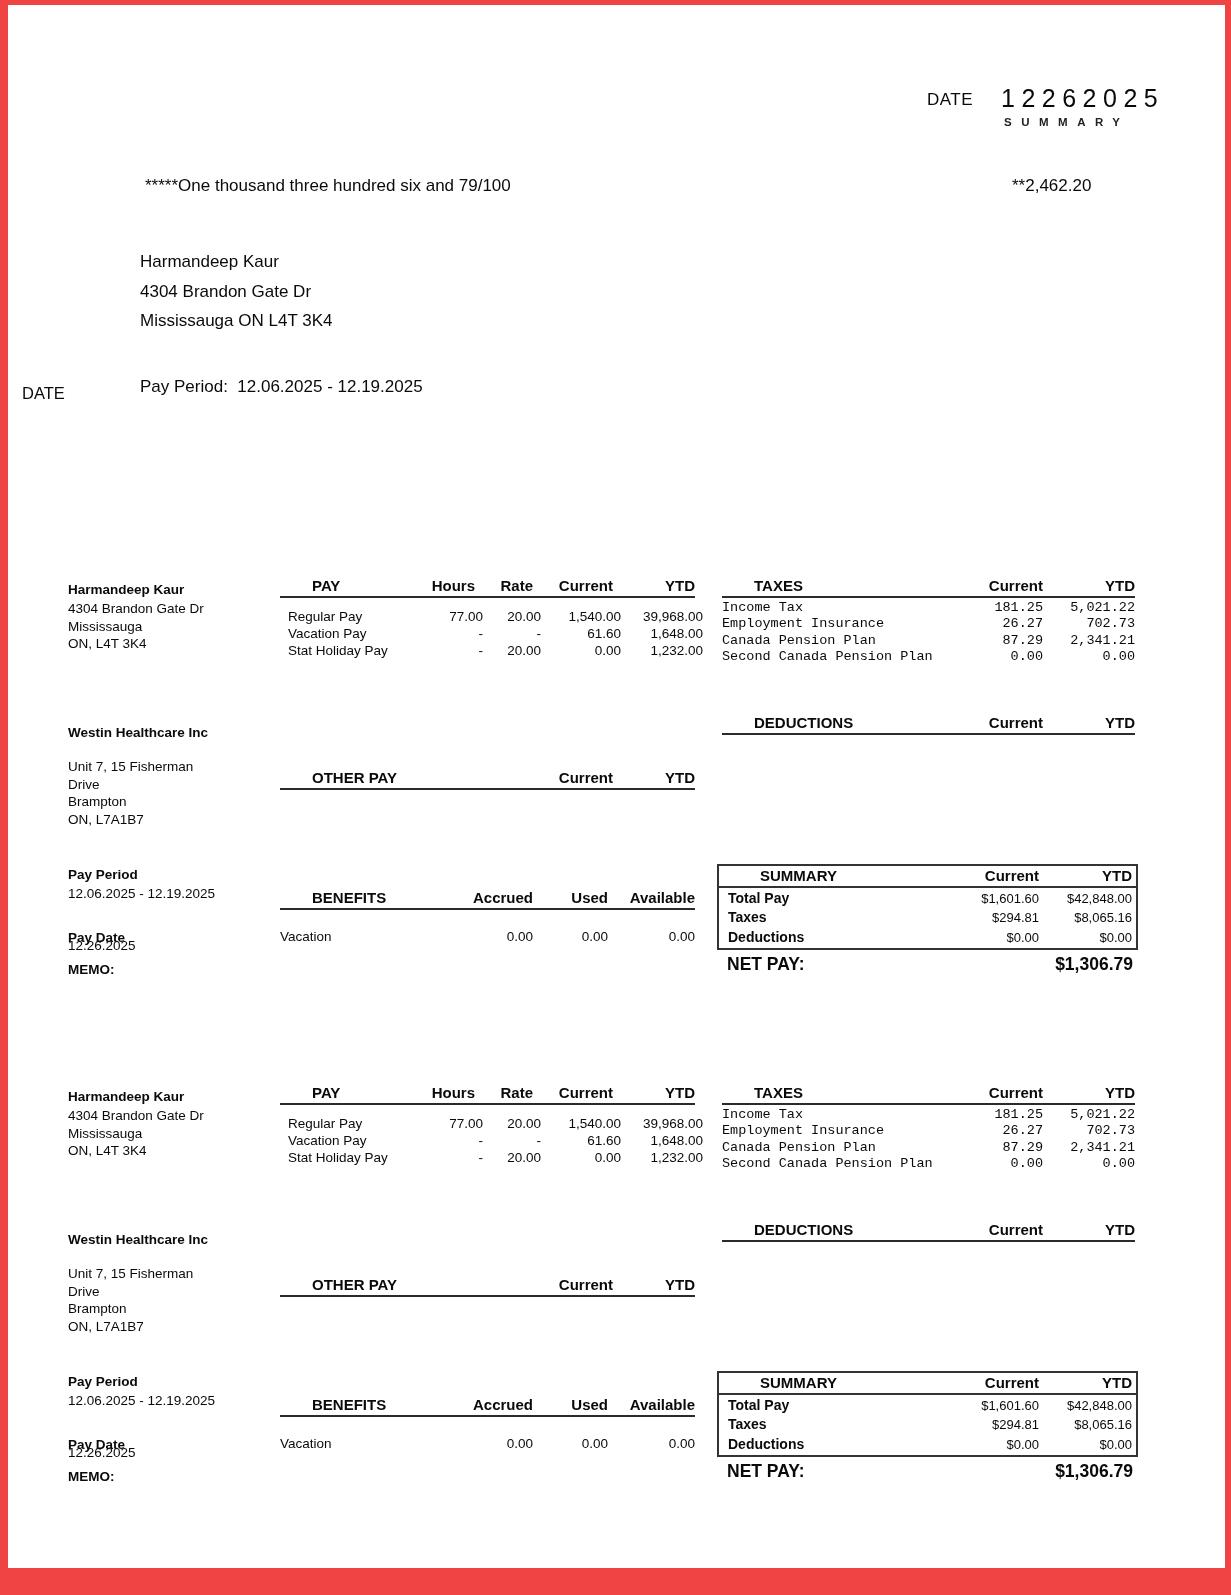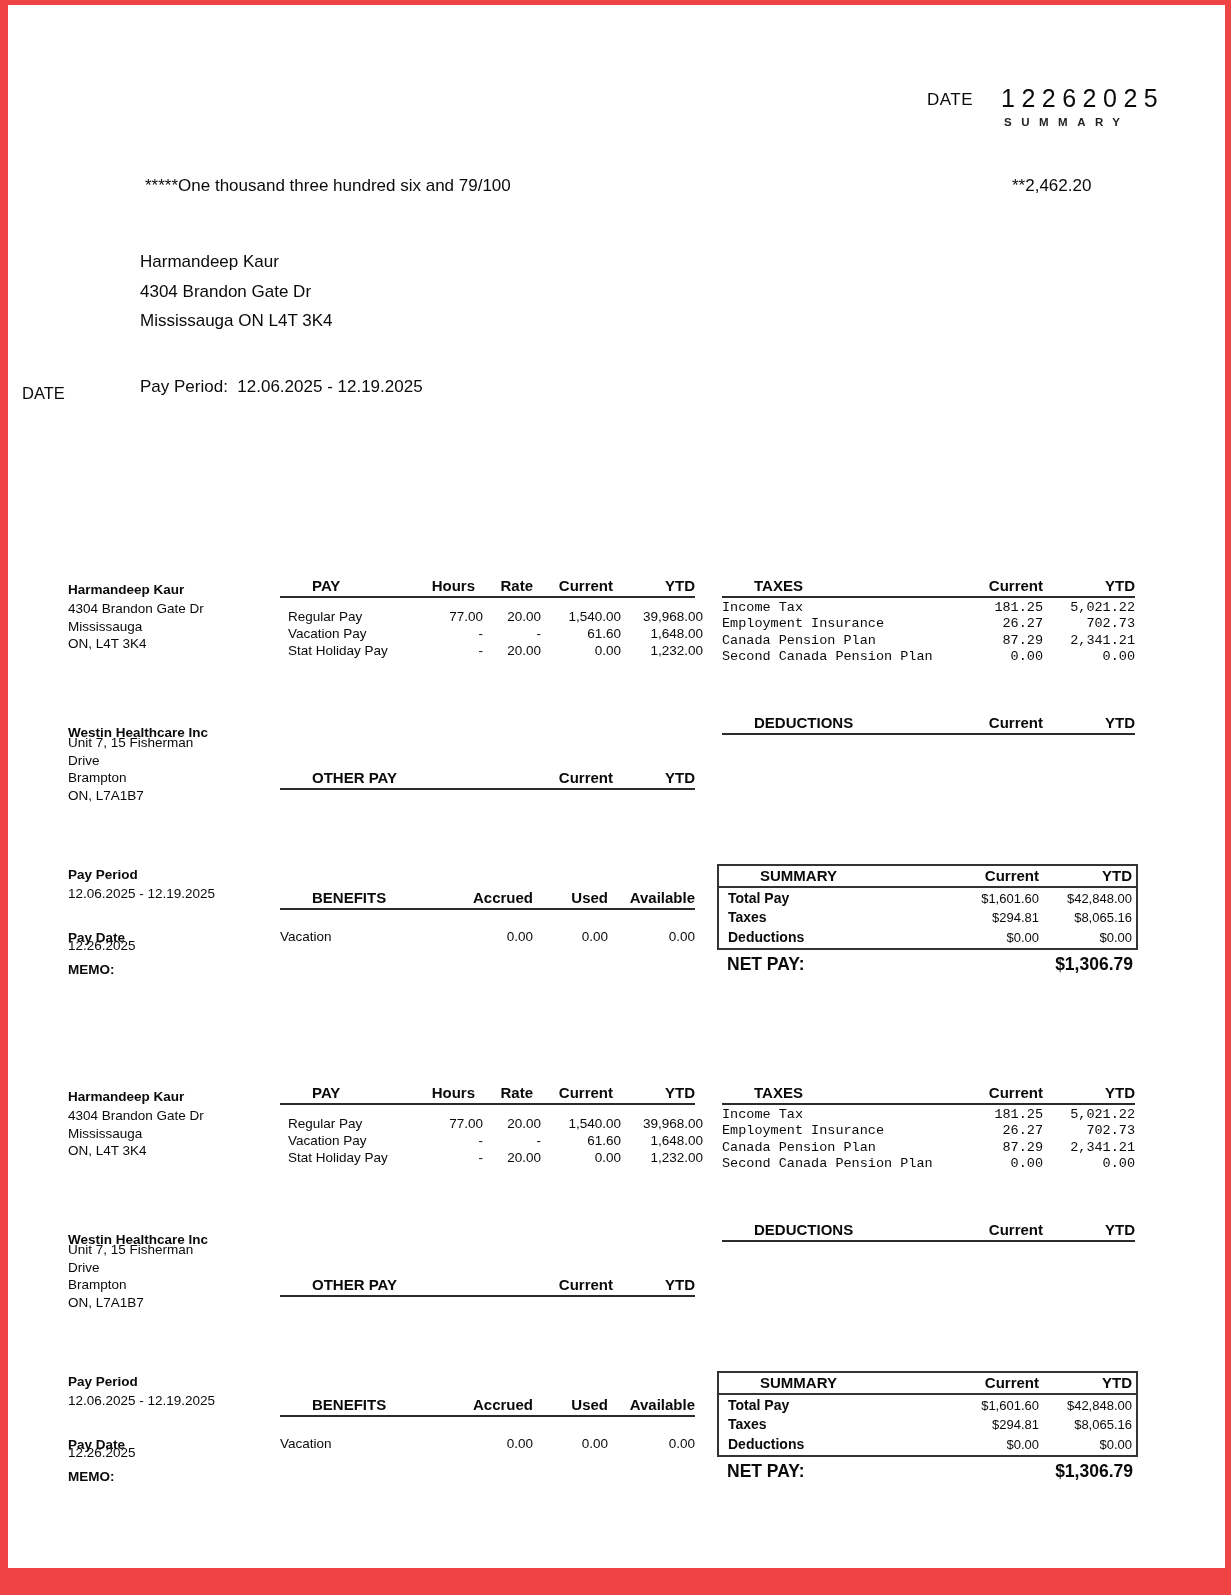--- a/index.html
+++ b/index.html
@@ -21,21 +21,21 @@
   .pp-line { left:140px; top:377px; font-size:17px; white-space:pre; }
 
   
   .stub { position:absolute; left:0; width:1231px; height:507px; }
 
   .leftcol { position:absolute; left:68px; top:0; width:205px; font-size:13.5px; }
   .leftcol .bold { font-weight:bold; }
   .emp-name { position:absolute; top:12px; }
   .emp-addr { position:absolute; top:30px; line-height:17.5px; }
   .employer-name { position:absolute; top:155px; }
-  .employer-addr { position:absolute; top:164px; line-height:17.5px; }
+  .employer-addr { position:absolute; top:188px; line-height:17.5px; }
   .pp-label { position:absolute; top:297px; }
   .pp-value { position:absolute; top:316px; }
   .pd-label { position:absolute; top:360px; }
   .pd-value { position:absolute; top:368px; }
   .stub-memo { position:absolute; top:392px; }
 
   .tbl { position:absolute; }
   .tbl-head { display:grid; align-items:end; border-bottom:2.5px solid #2b2b2b; padding-bottom:2px; font-weight:bold; font-size:15px; }
   .tbl-head .h { text-align:right; white-space:nowrap; }
   .tbl-head .h.left { text-align:left;margin-left:32px; }

